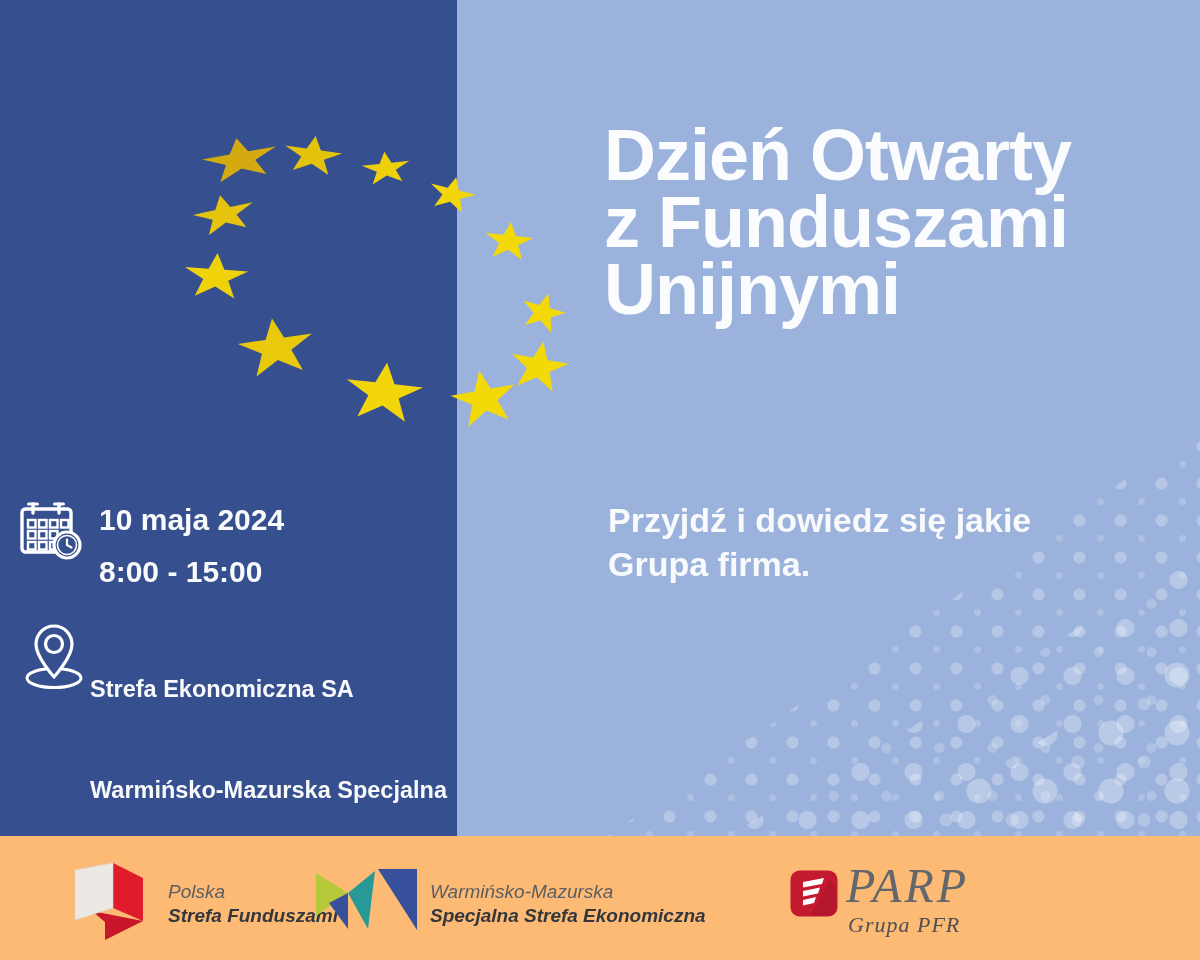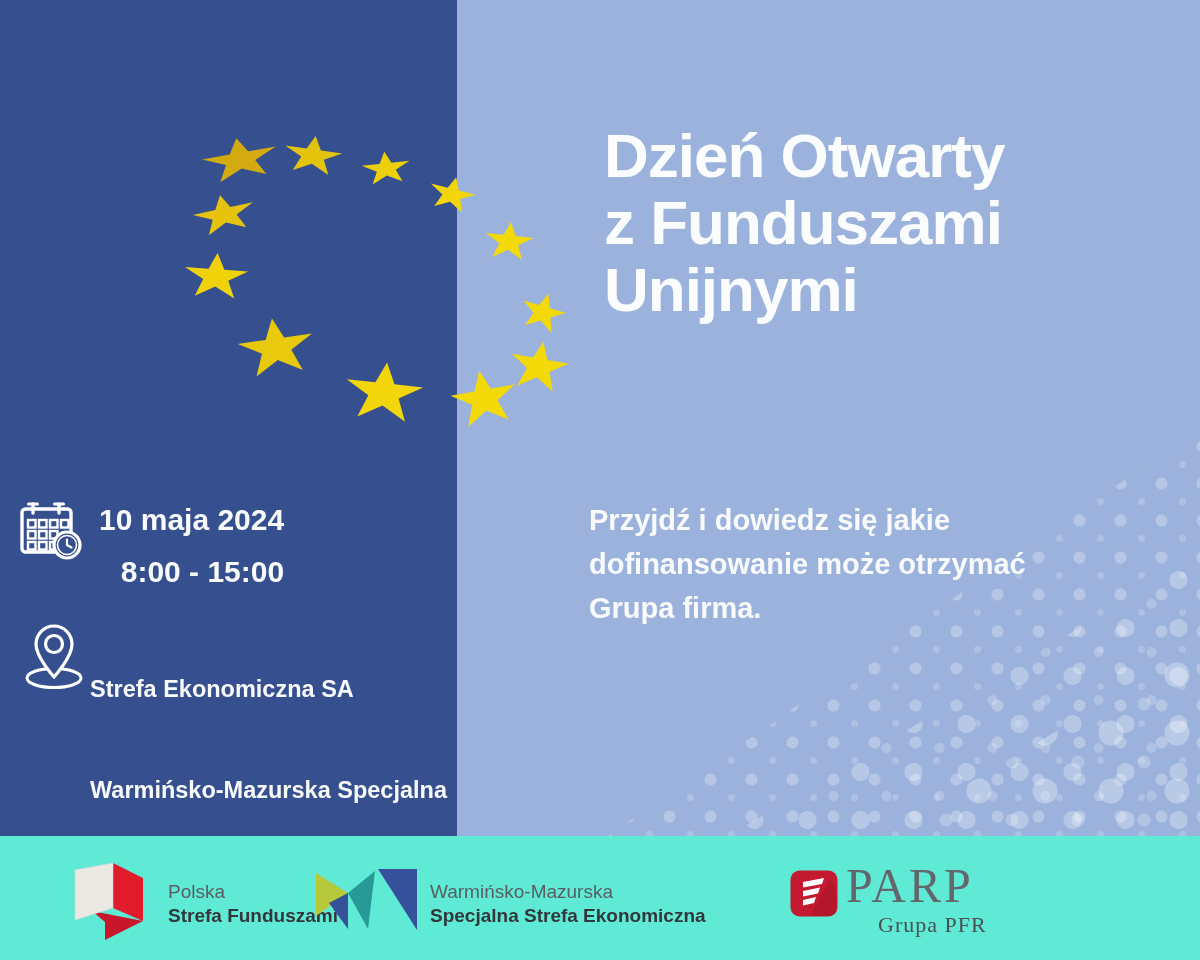--- a/index.html
+++ b/index.html
@@ -30,51 +30,51 @@
       radial-gradient(circle,rgba(255,255,255,.30) 0 12px,transparent 13px),
       radial-gradient(circle,rgba(255,255,255,.22) 0 6px,transparent 7px);
     background-size:66px 58px,66px 58px;background-position:0 0,33px 29px;}
 
   
   #stars-layer{position:absolute;left:0;top:0;width:1200px;height:836px;pointer-events:none;}
   .eu-star{position:absolute;}
 
   
   .title{position:absolute;left:604px;top:122px;width:585px;color:#fbfcfe;
-    font-size:62px;font-weight:700;letter-spacing:-1px;line-height:67px;}
-
-  
-  .tagline{position:absolute;left:589px;top:498px;width:560px;color:#f9fafc;
-    font-size:29px;font-weight:700;line-height:44px;}
-
-  
-  .schedule-text{position:absolute;left:99px;top:500px;color:#f9fafc;font-weight:700;text-align:right;}
+    font-size:72px;font-weight:700;letter-spacing:-1px;line-height:67px;}
+
+  
+  .tagline{position:absolute;left:608px;top:498px;width:560px;color:#f9fafc;
+    font-size:34px;font-weight:700;line-height:44px;}
+
+  
+  .schedule-text{position:absolute;left:99px;top:500px;color:#f9fafc;font-weight:700;}
   .schedule-date{font-size:30px;line-height:40px;}
   .schedule-time{font-size:30px;line-height:40px;margin-top:12px;}
   .icon-cal{position:absolute;left:18px;top:500px;}
 
   
   .location-text{position:absolute;left:90px;top:606px;color:#f9fafc;
     font-size:23.5px;font-weight:700;line-height:33.5px;white-space:pre-wrap;}
   .icon-pin{position:absolute;left:23px;top:624px;}
 
   
-  .footer{position:absolute;left:0;top:836px;width:1200px;height:124px;background:#5eead4;}
+  .footer{position:absolute;left:0;top:836px;width:1200px;height:124px;background:#fdba74;font-style:italic;}
   .psi-text,.wmsse-text{font-size:19px;line-height:24px;}
   .logo-line1{color:#5a5e63;font-weight:400;}
   .logo-line2{color:#33373c;font-weight:700;}
   .psi-icon{position:absolute;left:72px;top:24px;}
   .psi-text{position:absolute;left:168px;top:44px;}
   .wmsse-icon{position:absolute;left:316px;top:33px;}
   .wmsse-text{position:absolute;left:430px;top:44px;}
   .parp-icon{position:absolute;left:790px;top:34px;}
   .parp-word{position:absolute;left:846px;top:22px;color:#63676c;
     font-family:"Liberation Serif","DejaVu Serif",serif;font-size:48px;font-weight:500;letter-spacing:3px;}
   .parp-group{position:absolute;left:848px;top:76px;color:#4c5054;
-    font-family:"Liberation Serif","DejaVu Serif",serif;font-size:22px;letter-spacing:1px;margin-left:30px;}
+    font-family:"Liberation Serif","DejaVu Serif",serif;font-size:22px;letter-spacing:1px;}
 </style>
 </head>
 <body>
 
 <div class="poster">
 
   <div class="panel-dark"></div>
   <div class="panel-light"></div>
 
   <div class="dots dots-a"></div>
@@ -121,21 +121,20 @@
     </div>
 
   <div class="title">
     <div>Dzień Otwarty</div>
     <div>z Funduszami</div>
     <div>Unijnymi</div>
   </div>
 
   <div class="tagline">
     <div>Przyjdź i dowiedz się jakie</div>
-    <div>dofinansowanie może otrzymać</div>
     <div>Grupa firma.</div>
   </div>
 
   <svg class="icon-cal" width="64" height="62" viewBox="0 0 64 62">
     <g fill="none" stroke="#ffffff" stroke-width="3.4" stroke-linecap="round">
       <line x1="15" y1="4" x2="15" y2="13"></line>
       <line x1="41" y1="4" x2="41" y2="13"></line>
       <line x1="10.5" y1="4" x2="19.5" y2="4" stroke-width="3"></line>
       <line x1="36.5" y1="4" x2="45.5" y2="4" stroke-width="3"></line>
       <rect x="4" y="9" width="49" height="43" rx="3.5"></rect>

